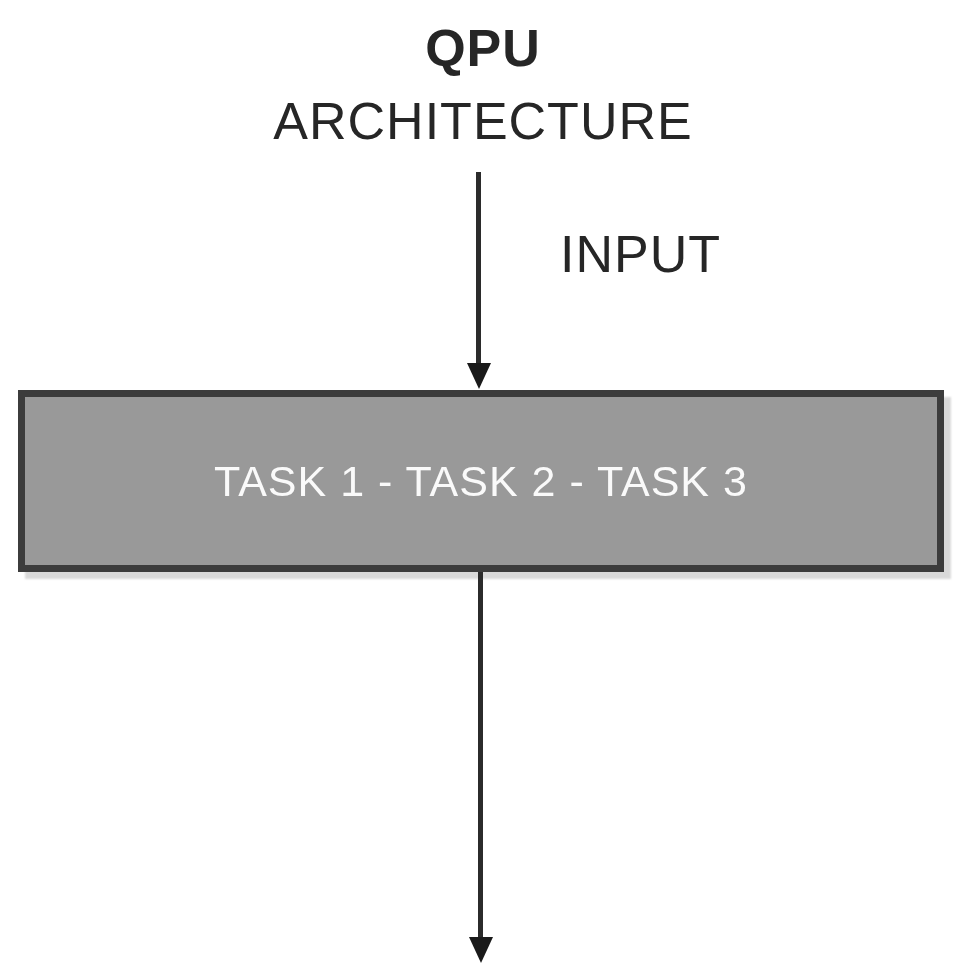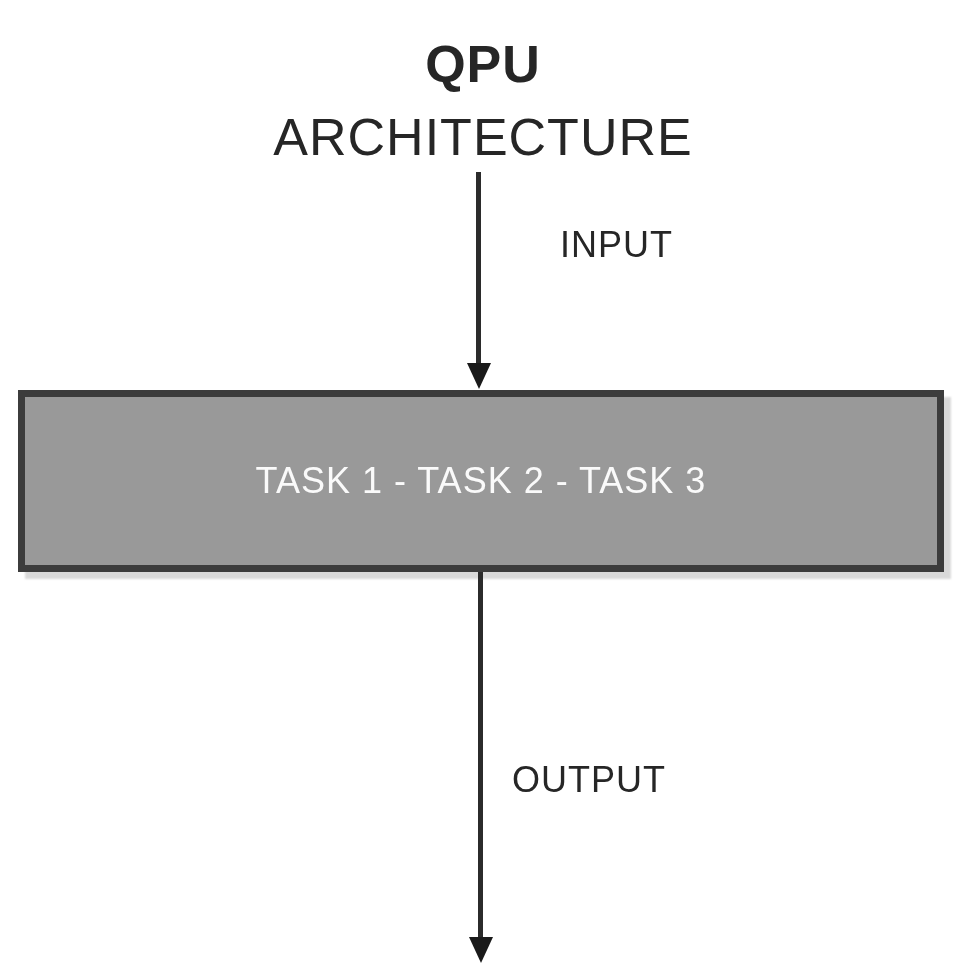--- a/index.html
+++ b/index.html
@@ -13,21 +13,21 @@
     height: 980px;
     background: #ffffff;
     font-family: "Liberation Sans", sans-serif;
     color: #262626;
     overflow: hidden;
   }
   .title {
     position: absolute;
     left: 0;
     right: 0;
-    top: 28px;
+    top: 12px;
     text-align: center;
     line-height: 73px;
     font-size: 52px;
     letter-spacing: 1px;
     color: #262626;
   }
   .title-line1 {
     font-weight: bold;
   }
   .title-line2 {
@@ -59,21 +59,21 @@
   .arrow-head {
     flex: 0 0 auto;
     width: 0;
     height: 0;
     border-left: 12px solid transparent;
     border-right: 12px solid transparent;
     border-top: 26px solid #1a1a1a;
   }
   .flow-label {
     position: absolute;
-    font-size: 36px;
+    font-size: 52px;
     letter-spacing: 1px;
     color: #262626;
     white-space: nowrap;
   }
   .input-label {
     left: 560px;
     top: 224px;
   }
   .output-label {
     left: 512px;
@@ -87,21 +87,21 @@
     height: 182px;
     box-sizing: border-box;
     background: #999999;
     border: 7px solid #3c3c3c;
     box-shadow: 7px 7px 2px rgba(0, 0, 0, 0.15);
     display: flex;
     align-items: center;
     justify-content: center;
   }
   .task-box-text {
-    font-size: 36px;
+    font-size: 43px;
     letter-spacing: 1px;
     color: #fafafa;
     white-space: nowrap;
   }
 </style>
 </head>
 <body>
 
 <div class="canvas">
 
@@ -119,15 +119,14 @@
 
   <div class="task-box">
     <span class="task-box-text">TASK 1 - TASK 2 - TASK 3</span>
   </div>
 
   <div class="arrow arrow-output">
     <div class="arrow-line"></div>
     <div class="arrow-head"></div>
   </div>
 
-  <div class="flow-label output-label">OUTPUT</div>
 
 </div>
 
 </body></html>

